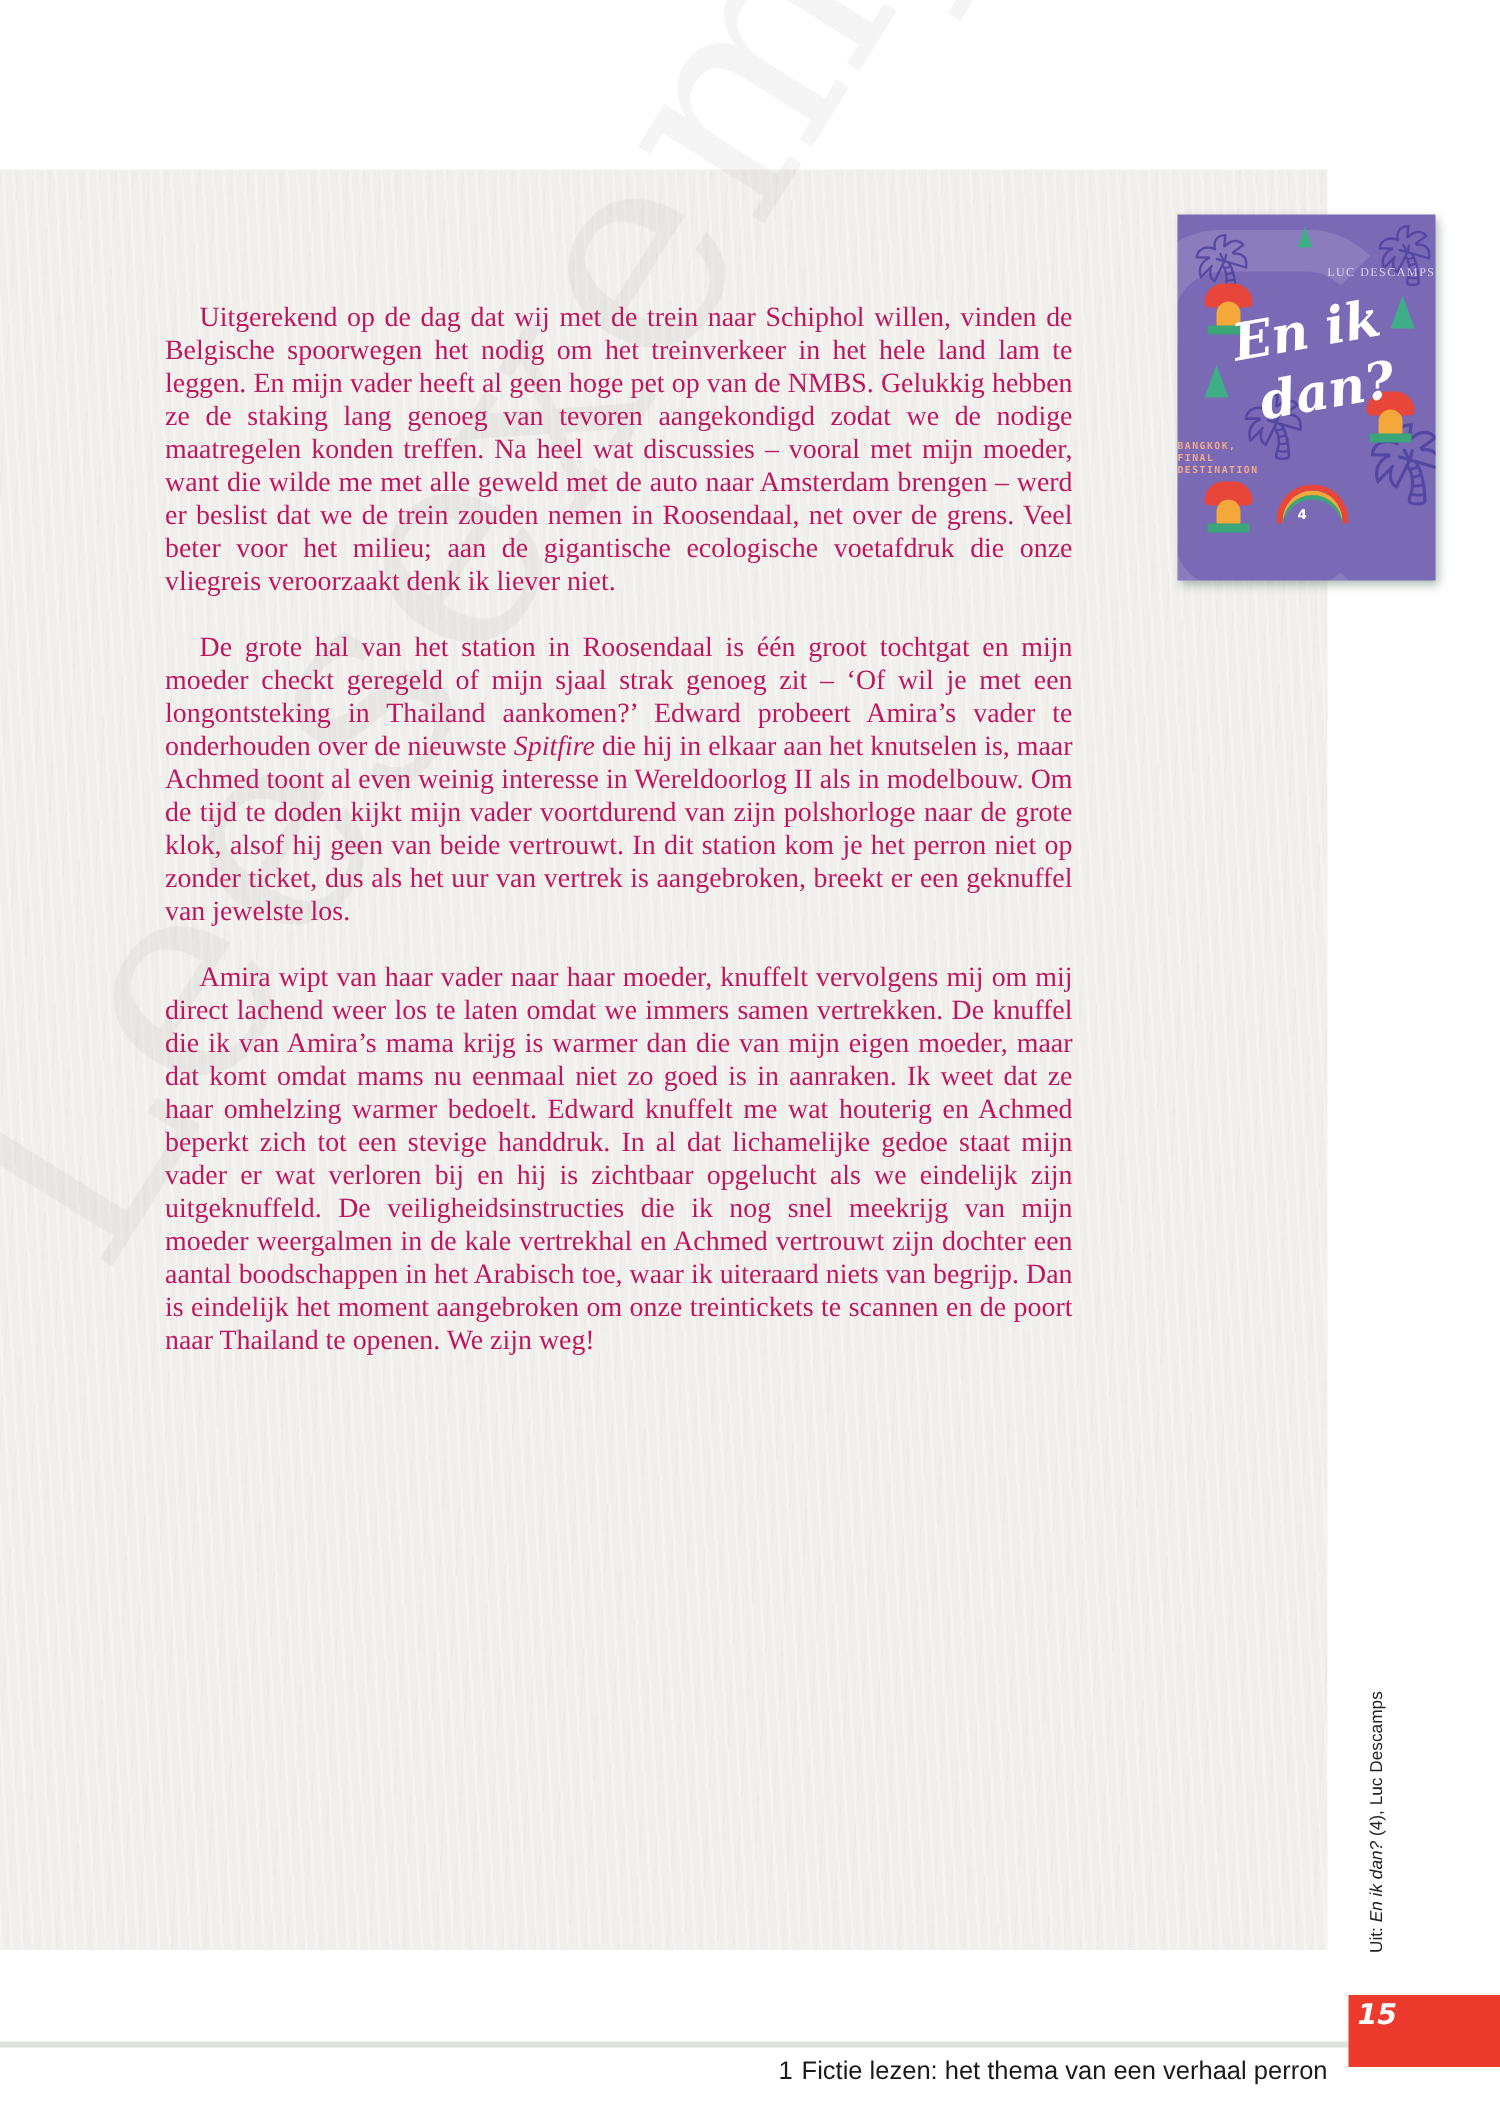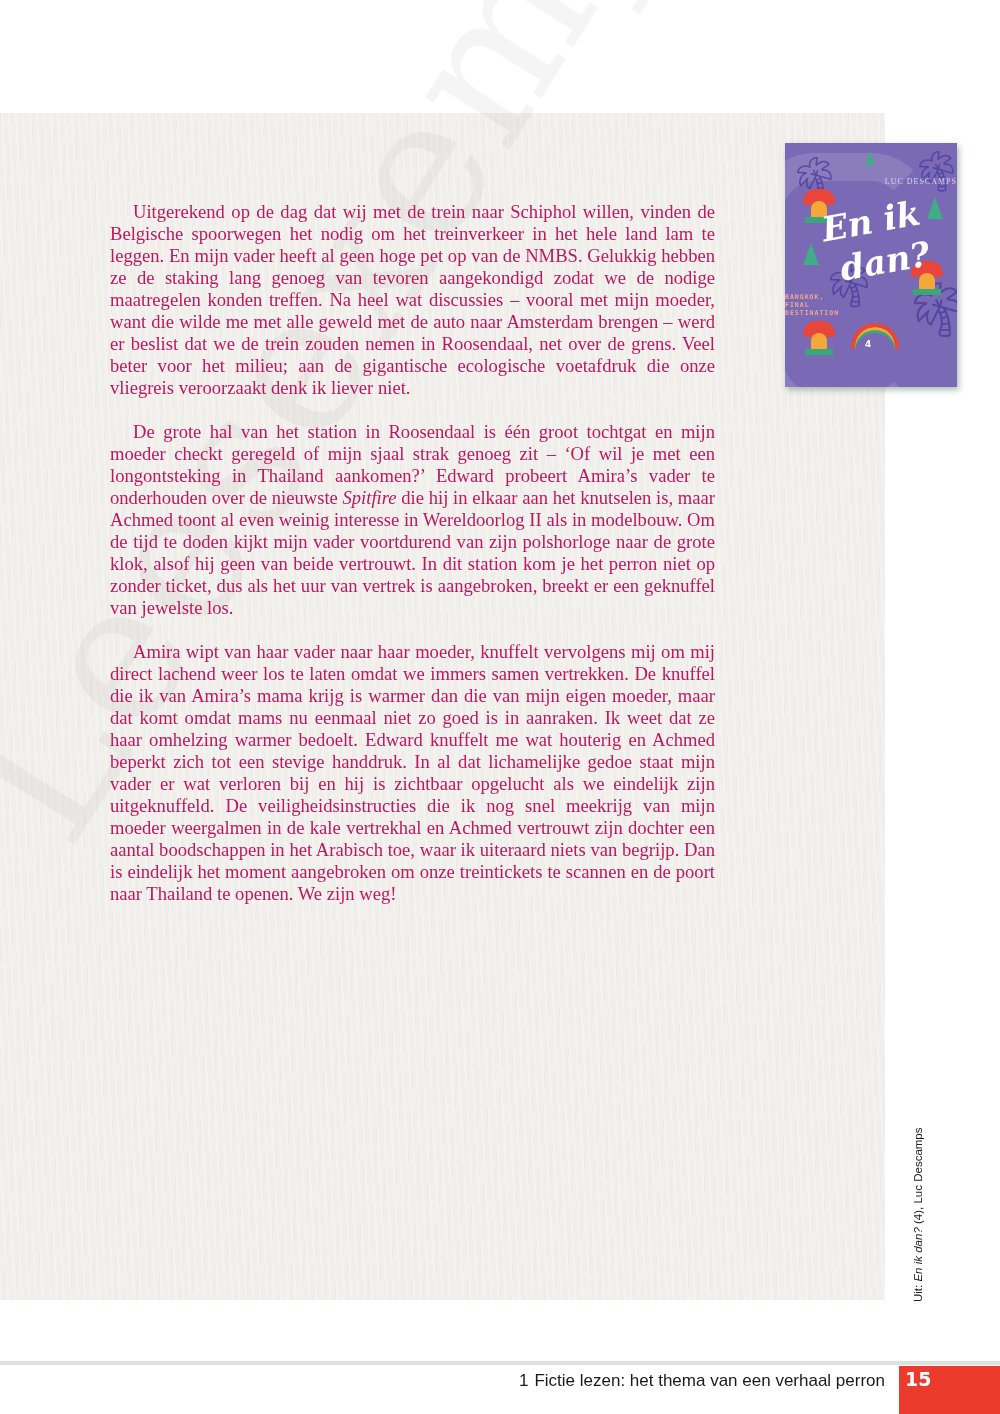--- a/index.html
+++ b/index.html
@@ -79,21 +79,21 @@
   .rule {
     position: absolute; left: 0; top: 1361px; width: 1000px; height: 4px; background: #dde2dc;
   }
   .footer-text {
     position: absolute; right: 115px; top: 1371px;
     font-family: "Liberation Sans", "DejaVu Sans", sans-serif; font-size: 17px; color: #1a1a1a;
     white-space: nowrap;
   }
   .footer-text .chap-num { margin-right: 6px; }
   .page-box {
-    position: absolute; left: 899px; top: 1366px; width: 101px; height: 48px; background: #ec3a2c;
+    position: absolute; left: 899px; top: 1330px; width: 101px; height: 48px; background: #ec3a2c; font-style: italic;
   }
   .page-num {
     position: absolute; left: 6px; top: 2px;
     font-family: "DejaVu Sans", sans-serif; font-weight: bold; font-size: 19px; color: #ffffff;
   }
 </style>
 </head>
 <body>
 
 <div class="paper"></div>

